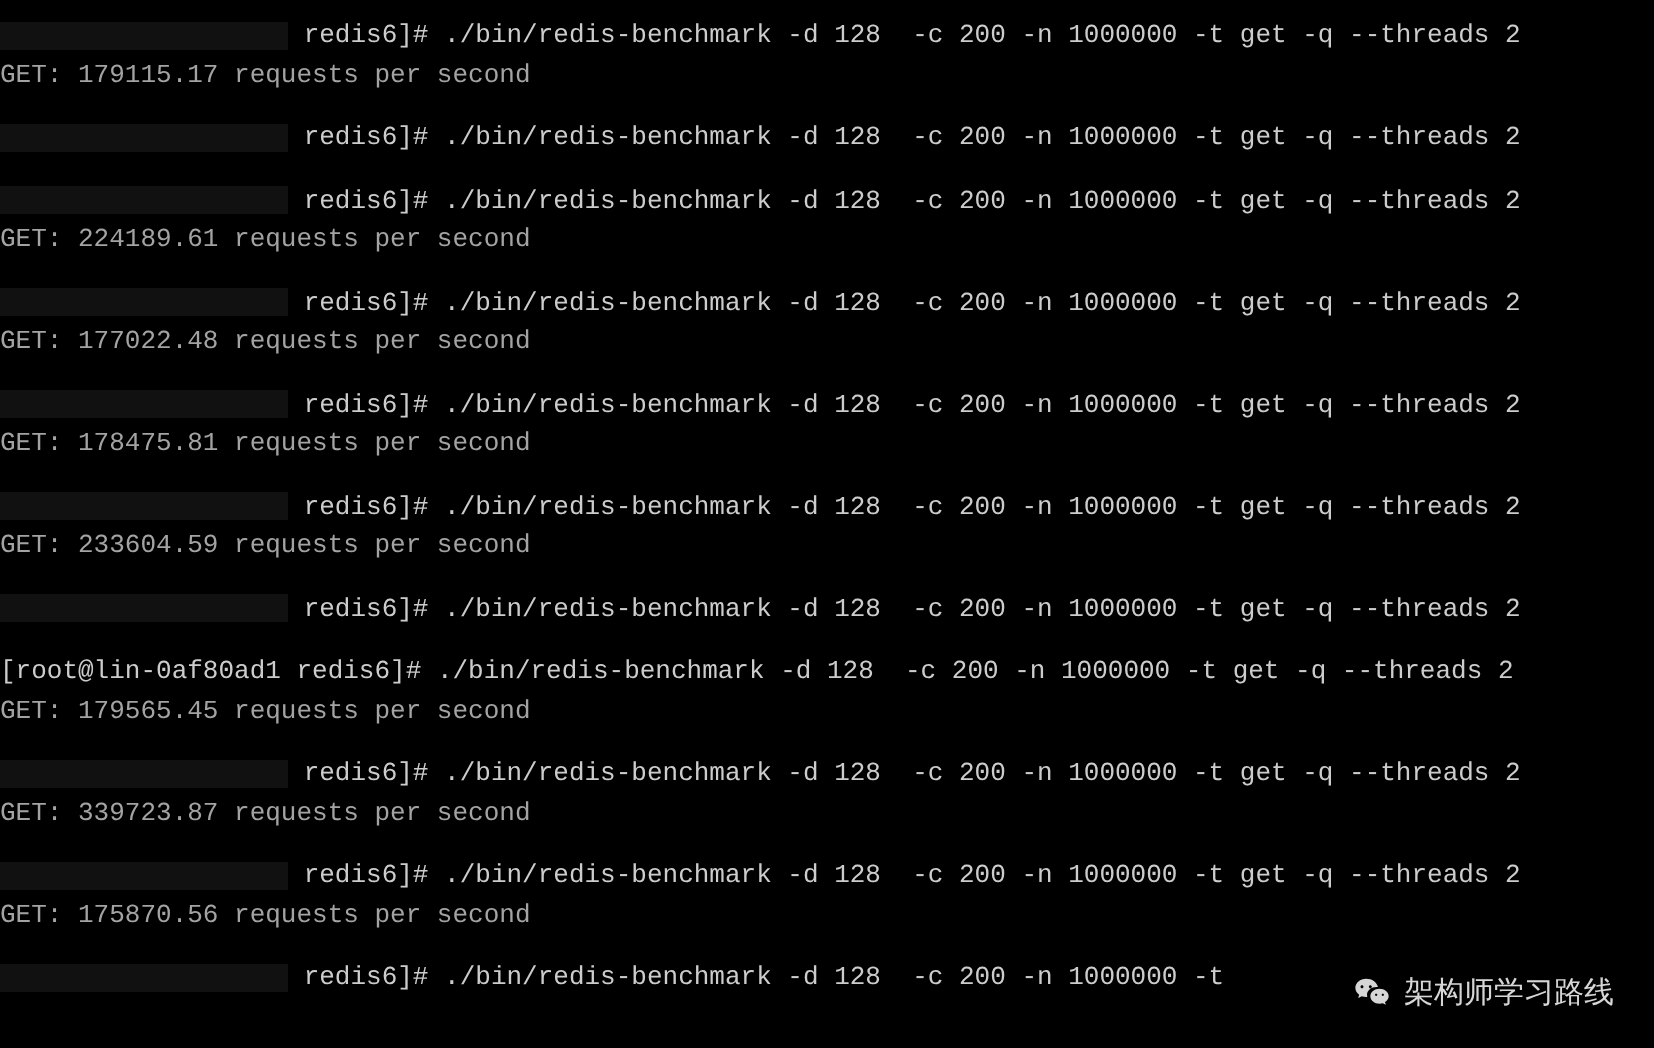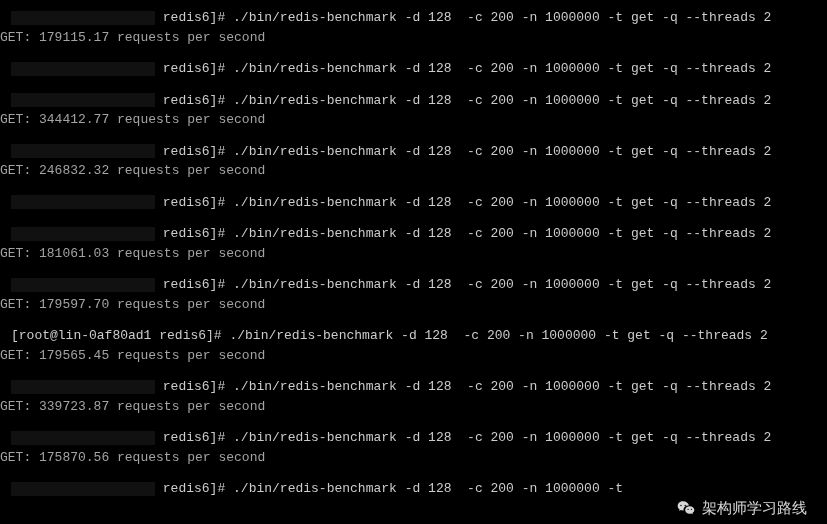--- a/index.html
+++ b/index.html
@@ -16,21 +16,21 @@
     }
     .terminal {
       padding: 8px 0 0 0;
     }
     .block {
       margin-bottom: 12px;
     }
     .cmd-line {
       white-space: pre;
       line-height: 1.5;
-      padding-left: 11px;
+      padding-left: 0;
     }
     .redacted {
       display: inline-block;
       width: 144px;
       height: 14px;
       background: #111;
       vertical-align: middle;
     }
     .prompt-host {
       color: #ccc;
@@ -38,21 +38,21 @@
     .cmd {
       color: #ccc;
     }
     .result {
       color: #a3a3a3;
       white-space: pre;
       line-height: 1.5;
     }
     .overlay {
       position: absolute;
-      bottom: 6px;
+      bottom: 18px;
       right: 20px;
       display: flex;
       align-items: center;
       gap: 6px;
       color: #eee;
       font-family: "Microsoft YaHei", sans-serif;
       font-size: 15px;
       opacity: 0.9;
     }
     .wechat-icon {
@@ -71,36 +71,36 @@
 <div class="terminal">
 <div class="block">
       <div class="cmd-line"><span class="redacted"></span><span> </span><span class="prompt-host">redis6]#</span><span> </span><span class="cmd">./bin/redis-benchmark -d 128  -c 200 -n 1000000 -t get -q --threads 2</span></div>
       <div class="result">GET: 179115.17 requests per second</div>
     </div>
     <div class="block">
       <div class="cmd-line"><span class="redacted"></span><span> </span><span class="prompt-host">redis6]#</span><span> </span><span class="cmd">./bin/redis-benchmark -d 128  -c 200 -n 1000000 -t get -q --threads 2</span></div>
     </div>
     <div class="block">
       <div class="cmd-line"><span class="redacted"></span><span> </span><span class="prompt-host">redis6]#</span><span> </span><span class="cmd">./bin/redis-benchmark -d 128  -c 200 -n 1000000 -t get -q --threads 2</span></div>
-      <div class="result">GET: 344412.77 requests per second</div>
+      <div class="result">GET: 224189.61 requests per second</div>
     </div>
     <div class="block">
       <div class="cmd-line"><span class="redacted"></span><span> </span><span class="prompt-host">redis6]#</span><span> </span><span class="cmd">./bin/redis-benchmark -d 128  -c 200 -n 1000000 -t get -q --threads 2</span></div>
-      <div class="result">GET: 246832.32 requests per second</div>
+      <div class="result">GET: 177022.48 requests per second</div>
     </div>
     <div class="block">
       <div class="cmd-line"><span class="redacted"></span><span> </span><span class="prompt-host">redis6]#</span><span> </span><span class="cmd">./bin/redis-benchmark -d 128  -c 200 -n 1000000 -t get -q --threads 2</span></div>
+      <div class="result">GET: 178475.81 requests per second</div>
     </div>
     <div class="block">
       <div class="cmd-line"><span class="redacted"></span><span> </span><span class="prompt-host">redis6]#</span><span> </span><span class="cmd">./bin/redis-benchmark -d 128  -c 200 -n 1000000 -t get -q --threads 2</span></div>
-      <div class="result">GET: 181061.03 requests per second</div>
+      <div class="result">GET: 233604.59 requests per second</div>
     </div>
     <div class="block">
       <div class="cmd-line"><span class="redacted"></span><span> </span><span class="prompt-host">redis6]#</span><span> </span><span class="cmd">./bin/redis-benchmark -d 128  -c 200 -n 1000000 -t get -q --threads 2</span></div>
-      <div class="result">GET: 179597.70 requests per second</div>
     </div>
     <div class="block">
       <div class="cmd-line"><span class="prompt-host">[root@lin-0af80ad1 redis6]#</span><span> </span><span class="cmd">./bin/redis-benchmark -d 128  -c 200 -n 1000000 -t get -q --threads 2</span></div>
       <div class="result">GET: 179565.45 requests per second</div>
     </div>
     <div class="block">
       <div class="cmd-line"><span class="redacted"></span><span> </span><span class="prompt-host">redis6]#</span><span> </span><span class="cmd">./bin/redis-benchmark -d 128  -c 200 -n 1000000 -t get -q --threads 2</span></div>
       <div class="result">GET: 339723.87 requests per second</div>
     </div>
     <div class="block">

